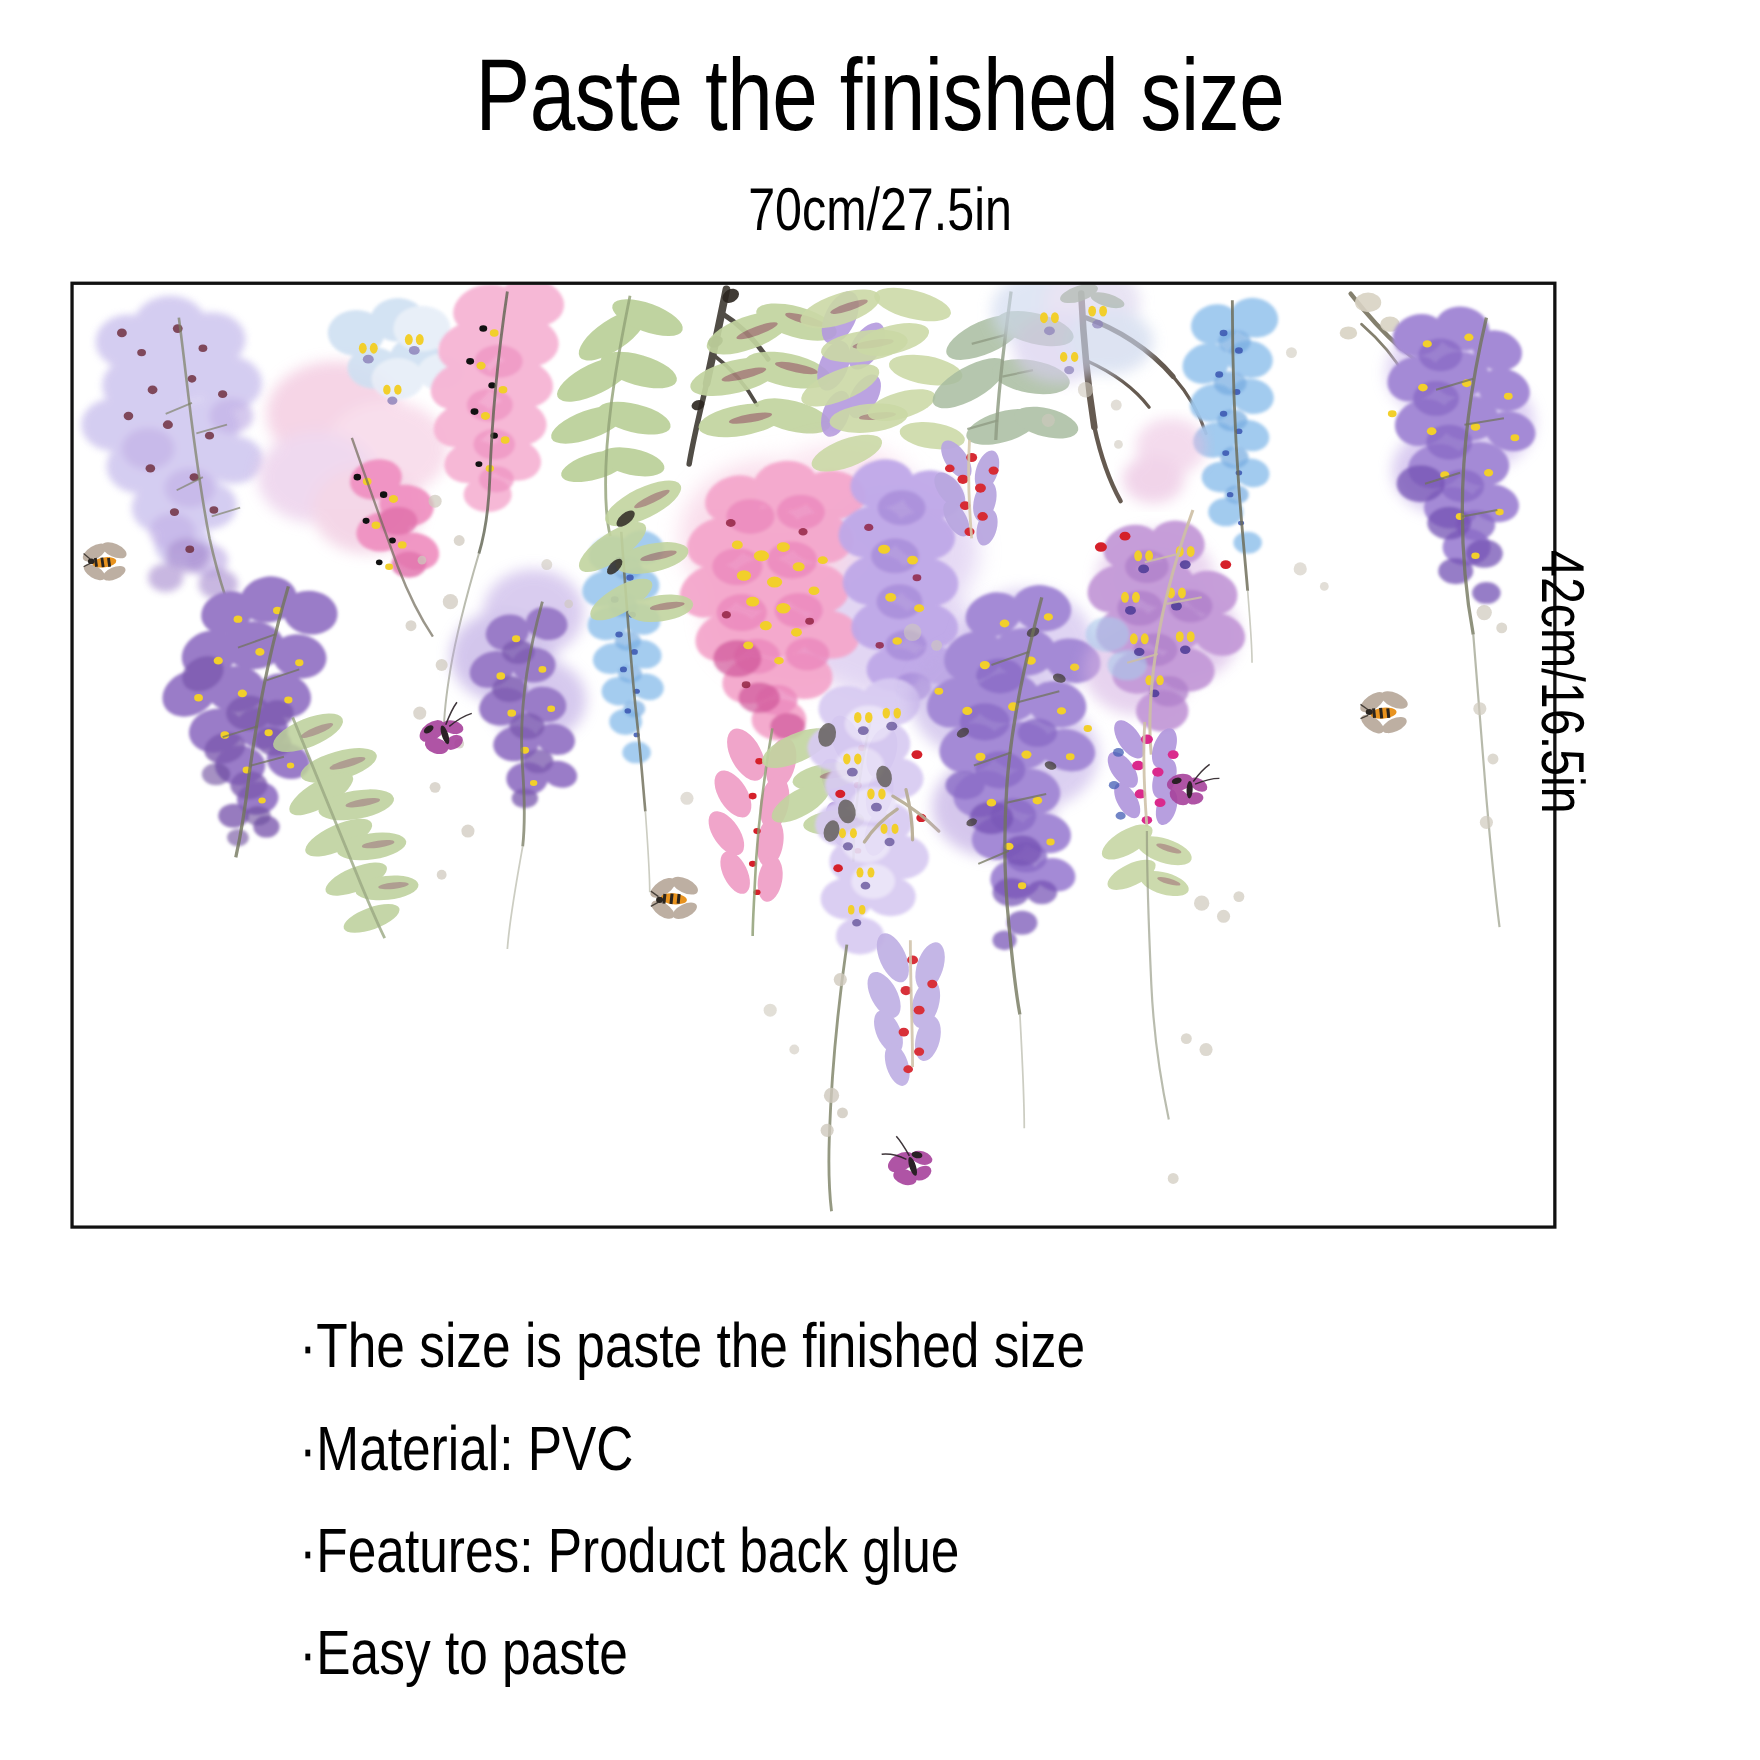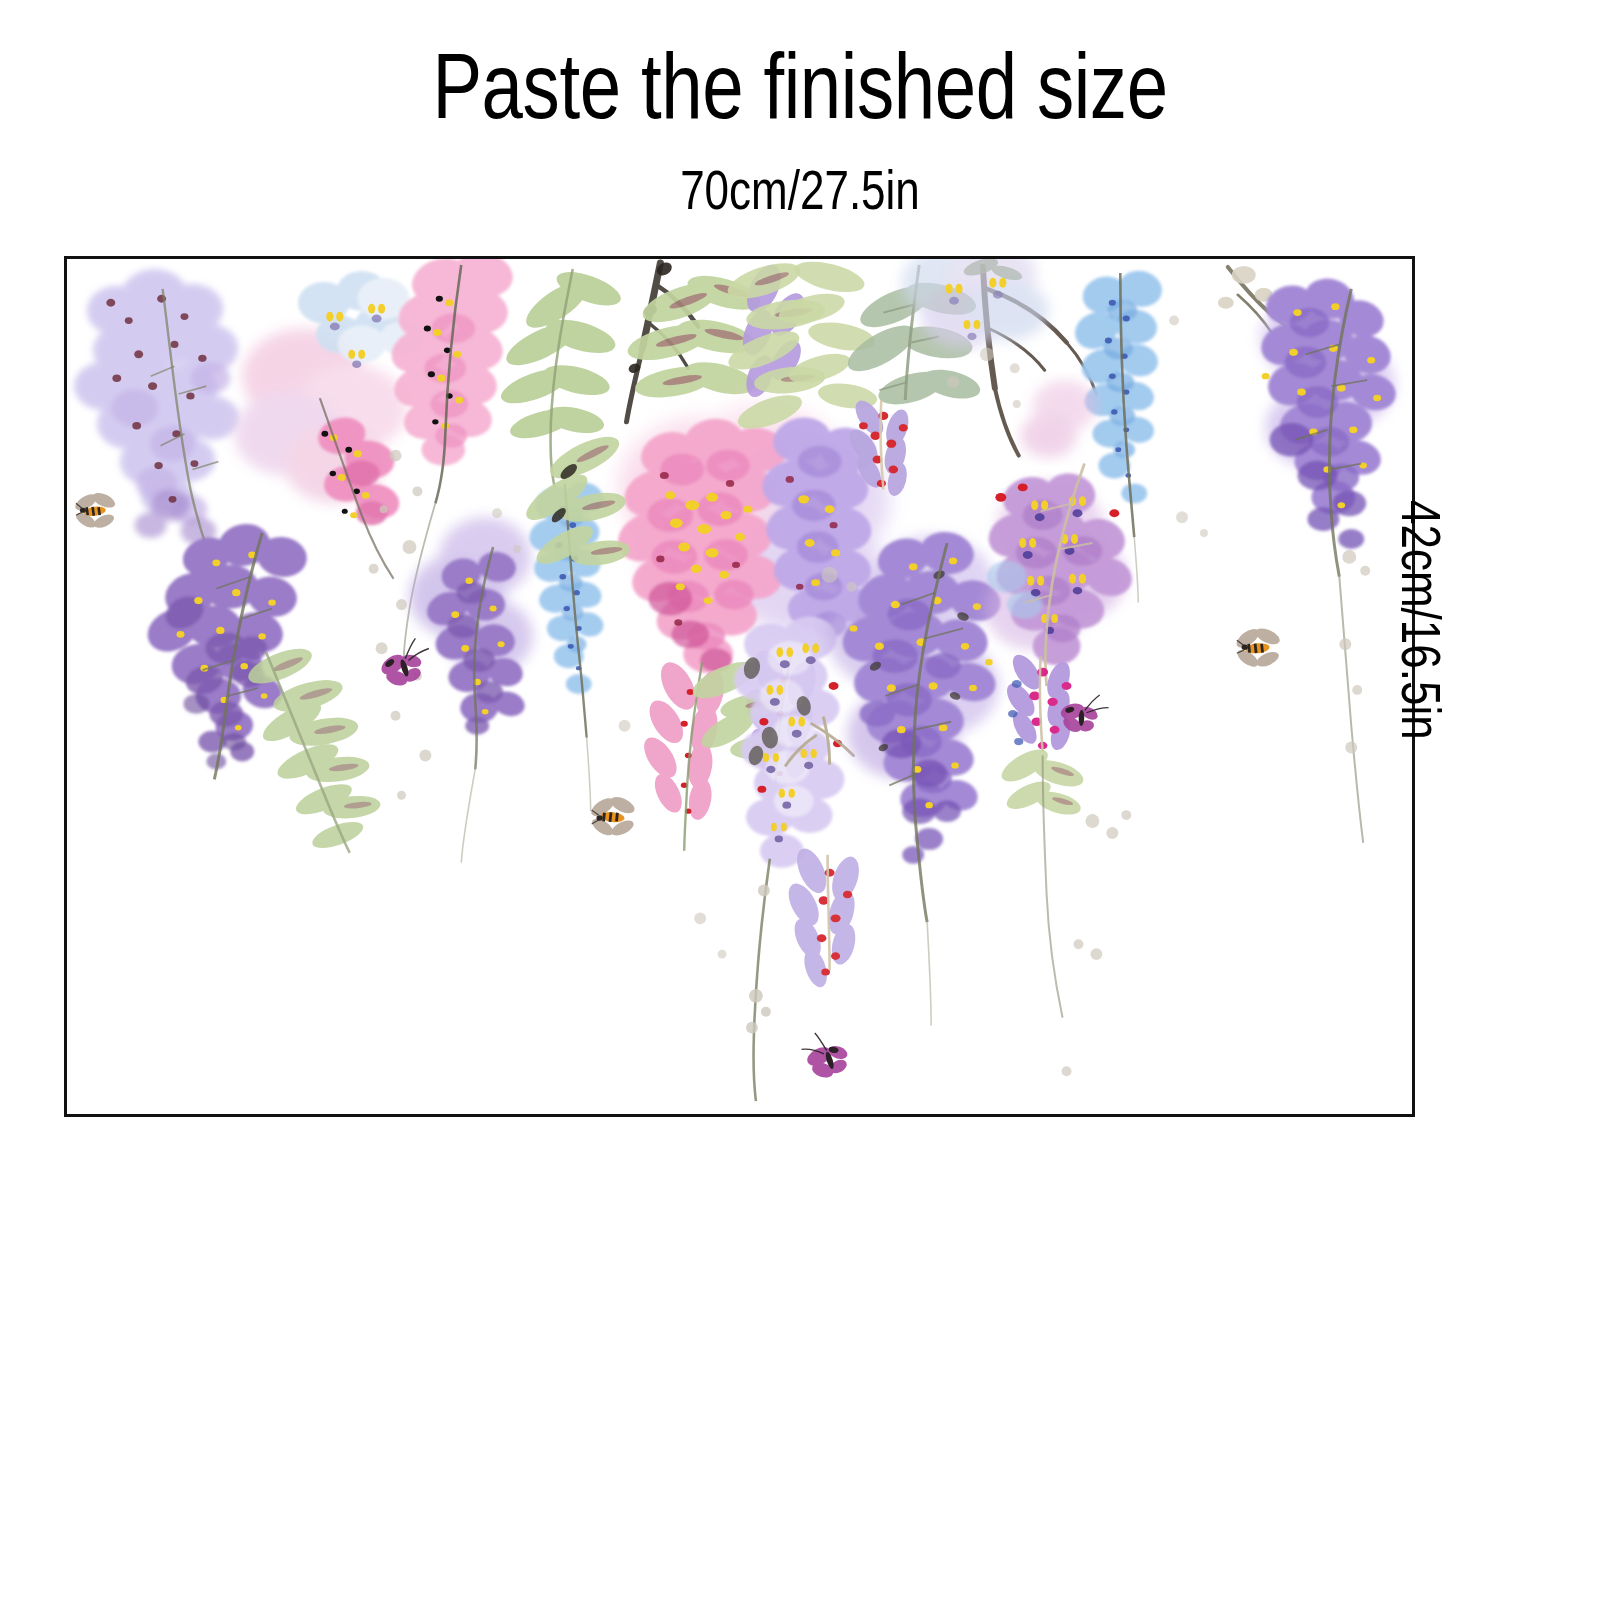--- a/index.html
+++ b/index.html
@@ -1302,14 +1302,20 @@
             <circle cx="658" cy="700" r="4.5"></circle>
           <circle cx="1120" cy="260" r="6"></circle>
             <circle cx="1142" cy="276" r="4"></circle>
         </g>
       </svg>
     </div>
   </div>
 
   <div class="vdim">42cm/16.5in</div>
 
+  <div class="bullets">
+    <div class="bullet">·The size is paste the finished size</div>
+    <div class="bullet">·Material: PVC</div>
+    <div class="bullet">·Features: Product back glue</div>
+    <div class="bullet">·Easy to paste</div>
+  </div>
 
 </div>
 
 </body></html>

